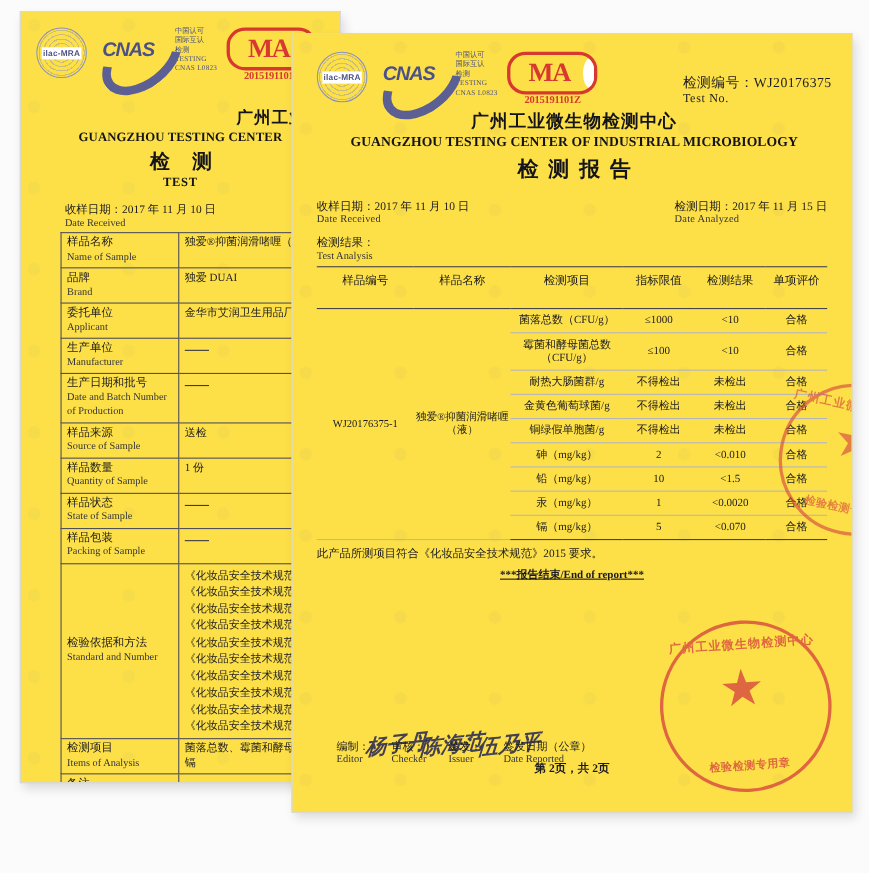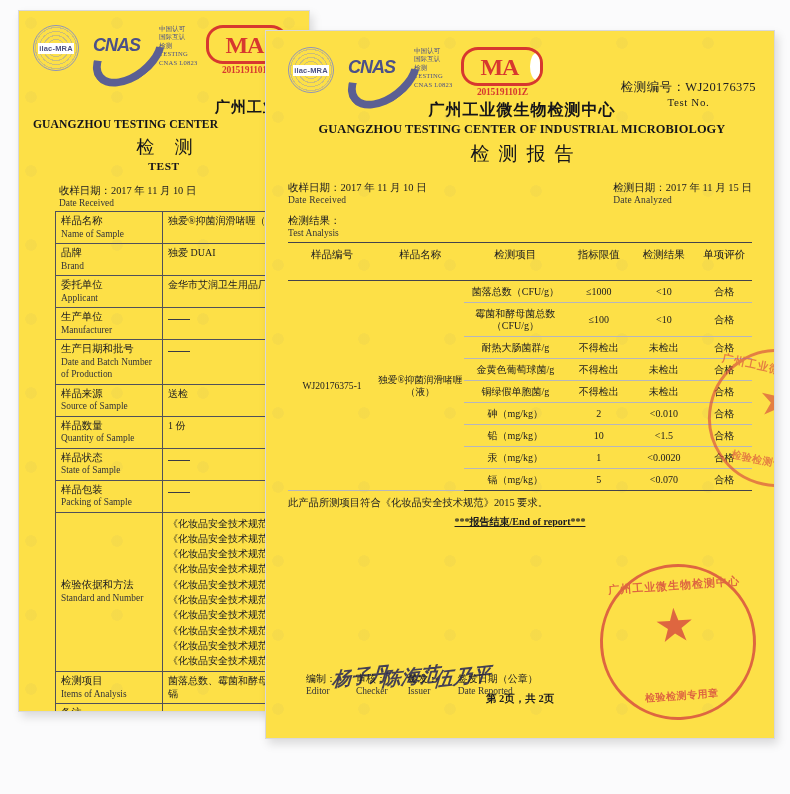--- a/index.html
+++ b/index.html
@@ -95,35 +95,35 @@
   .ma-badge:after{
     content:"";position:absolute;right:-3px;top:3px;width:13px;height:27px;
     background:#fff;border-radius:50%;
   }
   .ma-num{
     font:bold 9.5px/11px "Liberation Serif",serif;color:#d7382f;margin-top:1px;letter-spacing:-.2px;
   }
 
   
   .test-no{
-    position:absolute;right:18px;top:48px;text-align:center;
+    position:absolute;right:18px;top:36px;text-align:left;
   }
   .test-no .cn{font-size:12.5px;color:#1c1c22;letter-spacing:.4px;}
   .test-no .en{font-size:11px;color:#1c1c22;letter-spacing:.6px;}
 
   .org-cn{
     text-align:center;font-size:16px;font-weight:bold;color:#14141a;
     letter-spacing:1px;margin-top:2px;
   }
   .org-en{
     text-align:center;font-size:12.4px;font-weight:bold;color:#14141a;
     letter-spacing:.1px;margin-top:1px;
   }
   .rep-cn{
-    text-align:center;font-size:19px;font-weight:normal;color:#14141a;
+    text-align:center;font-size:19px;font-weight:bold;color:#14141a;
     letter-spacing:9px;margin-top:4px;text-indent:9px;
   }
   .rep-en{
     text-align:center;font-size:12px;font-weight:bold;color:#14141a;
     letter-spacing:.6px;margin-top:1px;
   }
 
   .dates{display:flex;justify-content:space-between;margin-top:14px;}
   .dt .cn{font-size:10.5px;color:#1a1a20;white-space:nowrap;}
   .dt .en{font-size:9.5px;color:#33333a;letter-spacing:.2px;}
@@ -197,21 +197,21 @@
   .seal .arc-top{top:11px;}
   .seal .arc-bot{bottom:14px;font-size:10px;letter-spacing:.5px;}
   #seal-main{right:18px;bottom:18px;}
   #seal-side{
     right:-72px;top:318px;width:132px;height:132px;opacity:.62;transform:rotate(12deg);
   }
 
   
   #page-back .hdr{padding:14px 14px 0 14px;}
   #page-back .org-cn{font-size:15px;margin-top:22px;text-align:right;padding-right:0;}
-  #page-back .org-en{font-size:11.6px;text-align:left;}
+  #page-back .org-en{font-size:11.6px;text-align:center;}
   #page-back .rep-cn{font-size:18px;letter-spacing:8px;text-align:center;}
   #page-back .rep-en{font-size:11.4px;}
 
   .bk-date{margin:12px 0 3px 40px;}
   .bk-date .cn{font-size:10.4px;color:#1a1a20;}
   .bk-date .en{font-size:9.4px;color:#33333a;}
 
   table.info{
     margin-left:36px;border-collapse:collapse;width:300px;
     font-size:10px;color:#1a1a20;table-layout:fixed;

